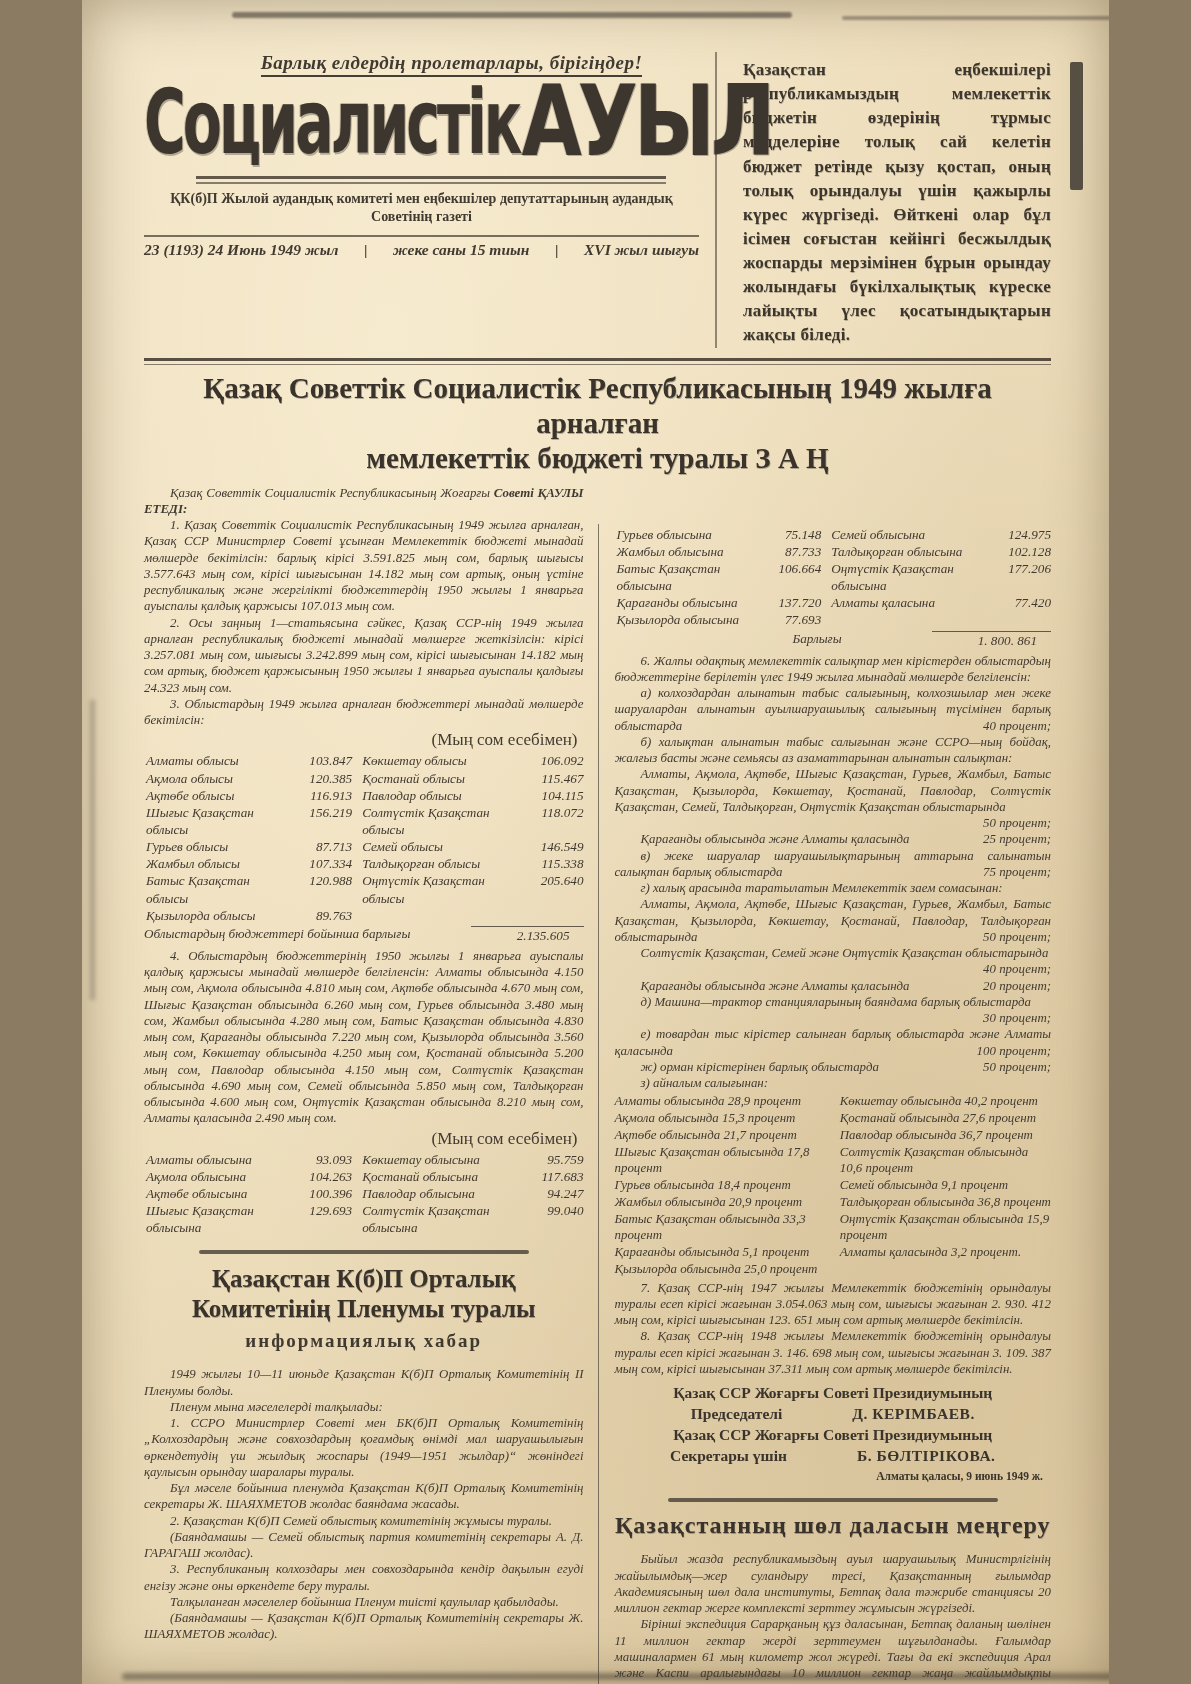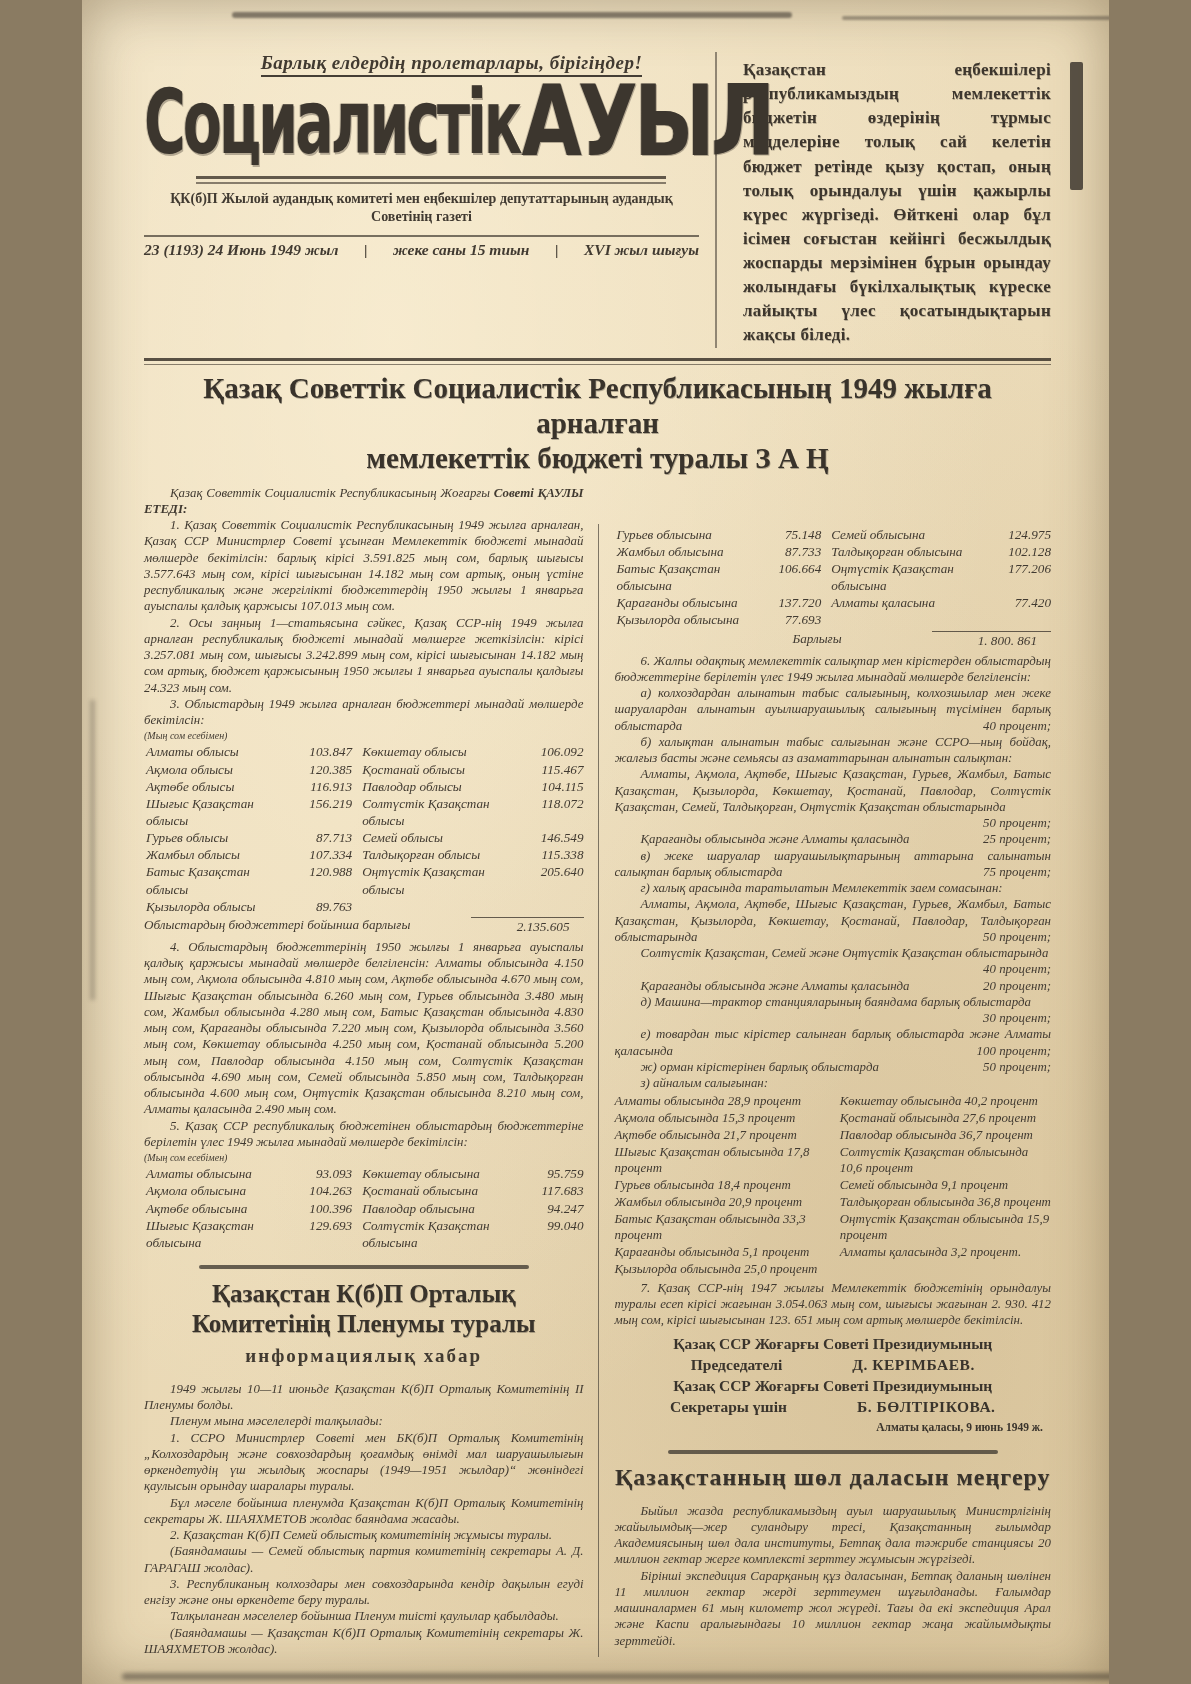--- a/index.html
+++ b/index.html
@@ -66,21 +66,21 @@
   }
   
   .columns{display:flex;margin-top:6px;}
   .col{width:50%;box-sizing:border-box;}
   .col-left{padding-right:14px;}
   .col-right{padding-left:16px;border-left:1.5px solid rgba(65,58,49,.65);margin-top:39px;}
   .body-text p{margin:0;font-style:italic;font-size:12.9px;line-height:1.26;text-align:justify;}
   .body-text p.ind{text-indent:26px;}
   .intro{font-style:italic;font-size:12.9px;line-height:1.26;text-align:justify;text-indent:26px;margin:0;}
   .caps{font-style:italic;font-weight:bold;}
-  .units-note{font-style:italic;font-size:10px;padding-right:6px;margin:2px 0;}
+  .units-note{font-size:17px;text-align:right;padding-right:6px;margin:2px 0;}
   
   .money-table{font-style:italic;font-size:13.2px;line-height:1.3;margin:2px 0;}
   .money-row{display:grid;grid-template-columns:1.15fr 72px 1.25fr 76px;column-gap:8px;}
   .money-row .nm{padding-left:2px;}
   .money-row .val{text-align:right;white-space:nowrap;}
   .total-row{display:flex;justify-content:space-between;font-style:italic;font-size:13.2px;margin:2px 0 4px 0;}
   .total-row .tval{border-top:1.5px solid rgba(65,58,49,.8);padding:1px 14px 0 46px;white-space:nowrap;}
   .total-row.right-tot{justify-content:flex-end;gap:90px;}
   
   .clause{overflow:hidden;}
@@ -214,21 +214,20 @@
               <span class="val"></span>
             </div>
           </div>
 
         <div class="total-row">
           <span>Облыстардың бюджеттері бойынша барлығы</span>
           <span class="tval">2.135.605</span>
         </div>
 
         <p class="ind">4. Облыстардың бюджеттерінің 1950 жылғы 1 январьға ауыспалы қалдық қаржысы мынадай мөлшерде белгіленсін: Алматы облысында 4.150 мың сом, Ақмола облысында 4.810 мың сом, Ақтөбе облысында 4.670 мың сом, Шығыс Қазақстан облысында 6.260 мың сом, Гурьев облысында 3.480 мың сом, Жамбыл облысында 4.280 мың сом, Батыс Қазақстан облысында 4.830 мың сом, Қарағанды облысында 7.220 мың сом, Қызылорда облысында 3.560 мың сом, Көкшетау облысында 4.250 мың сом, Қостанай облысында 5.200 мың сом, Павлодар облысында 4.150 мың сом, Солтүстік Қазақстан облысында 4.690 мың сом, Семей облысында 5.850 мың сом, Талдықорған облысында 4.600 мың сом, Оңтүстік Қазақстан облысында 8.210 мың сом, Алматы қаласында 2.490 мың сом.</p>
-        <p class="ind">5. Қазақ ССР республикалық бюджетінен облыстардың бюджеттеріне берілетін үлес 1949 жылға мынадай мөлшерде бекітілсін:</p>
         <div class="units-note">(Мың сом есебімен)</div>
 
         <div class="money-table">
 
             <div class="money-row">
               <span class="nm">Алматы облысына</span>
               <span class="val">93.093</span>
               <span class="nm">Көкшетау облысына</span>
               <span class="val">95.759</span>
             </div>
@@ -382,20 +381,21 @@
             <span class="cell">Оңтүстік Қазақстан облысында 15,9 процент</span>
 
             <span class="cell">Қарағанды облысында 5,1 процент</span>
             <span class="cell">Алматы қаласында 3,2 процент.</span>
 
             <span class="cell">Қызылорда облысында 25,0 процент</span>
             <span class="cell"></span>
           </div>
 
         <p class="ind">7. Қазақ ССР-нің 1947 жылғы Мемлекеттік бюджетінің орындалуы туралы есеп кірісі жағынан 3.054.063 мың сом, шығысы жағынан 2. 930. 412 мың сом, кірісі шығысынан 123. 651 мың сом артық мөлшерде бекітілсін.</p>
+        <p class="ind">8. Қазақ ССР-нің 1948 жылғы Мемлекеттік бюджетінің орындалуы туралы есеп кірісі жағынан 3. 146. 698 мың сом, шығысы жағынан 3. 109. 387 мың сом, кірісі шығысынан 37.311 мың сом артық мөлшерде бекітілсін.</p>
 
         <div class="sig">
           <div class="sig-center">Қазақ ССР Жоғарғы Советі   Президиумының</div>
           <div class="sig-row">
             <span>Председателі</span>
             <span class="sig-name">Д. КЕРІМБАЕВ.</span>
           </div>
           <div class="sig-center">Қазақ ССР Жоғарғы Советі   Президиумының</div>
           <div class="sig-row">
             <span>Секретары үшін</span>

